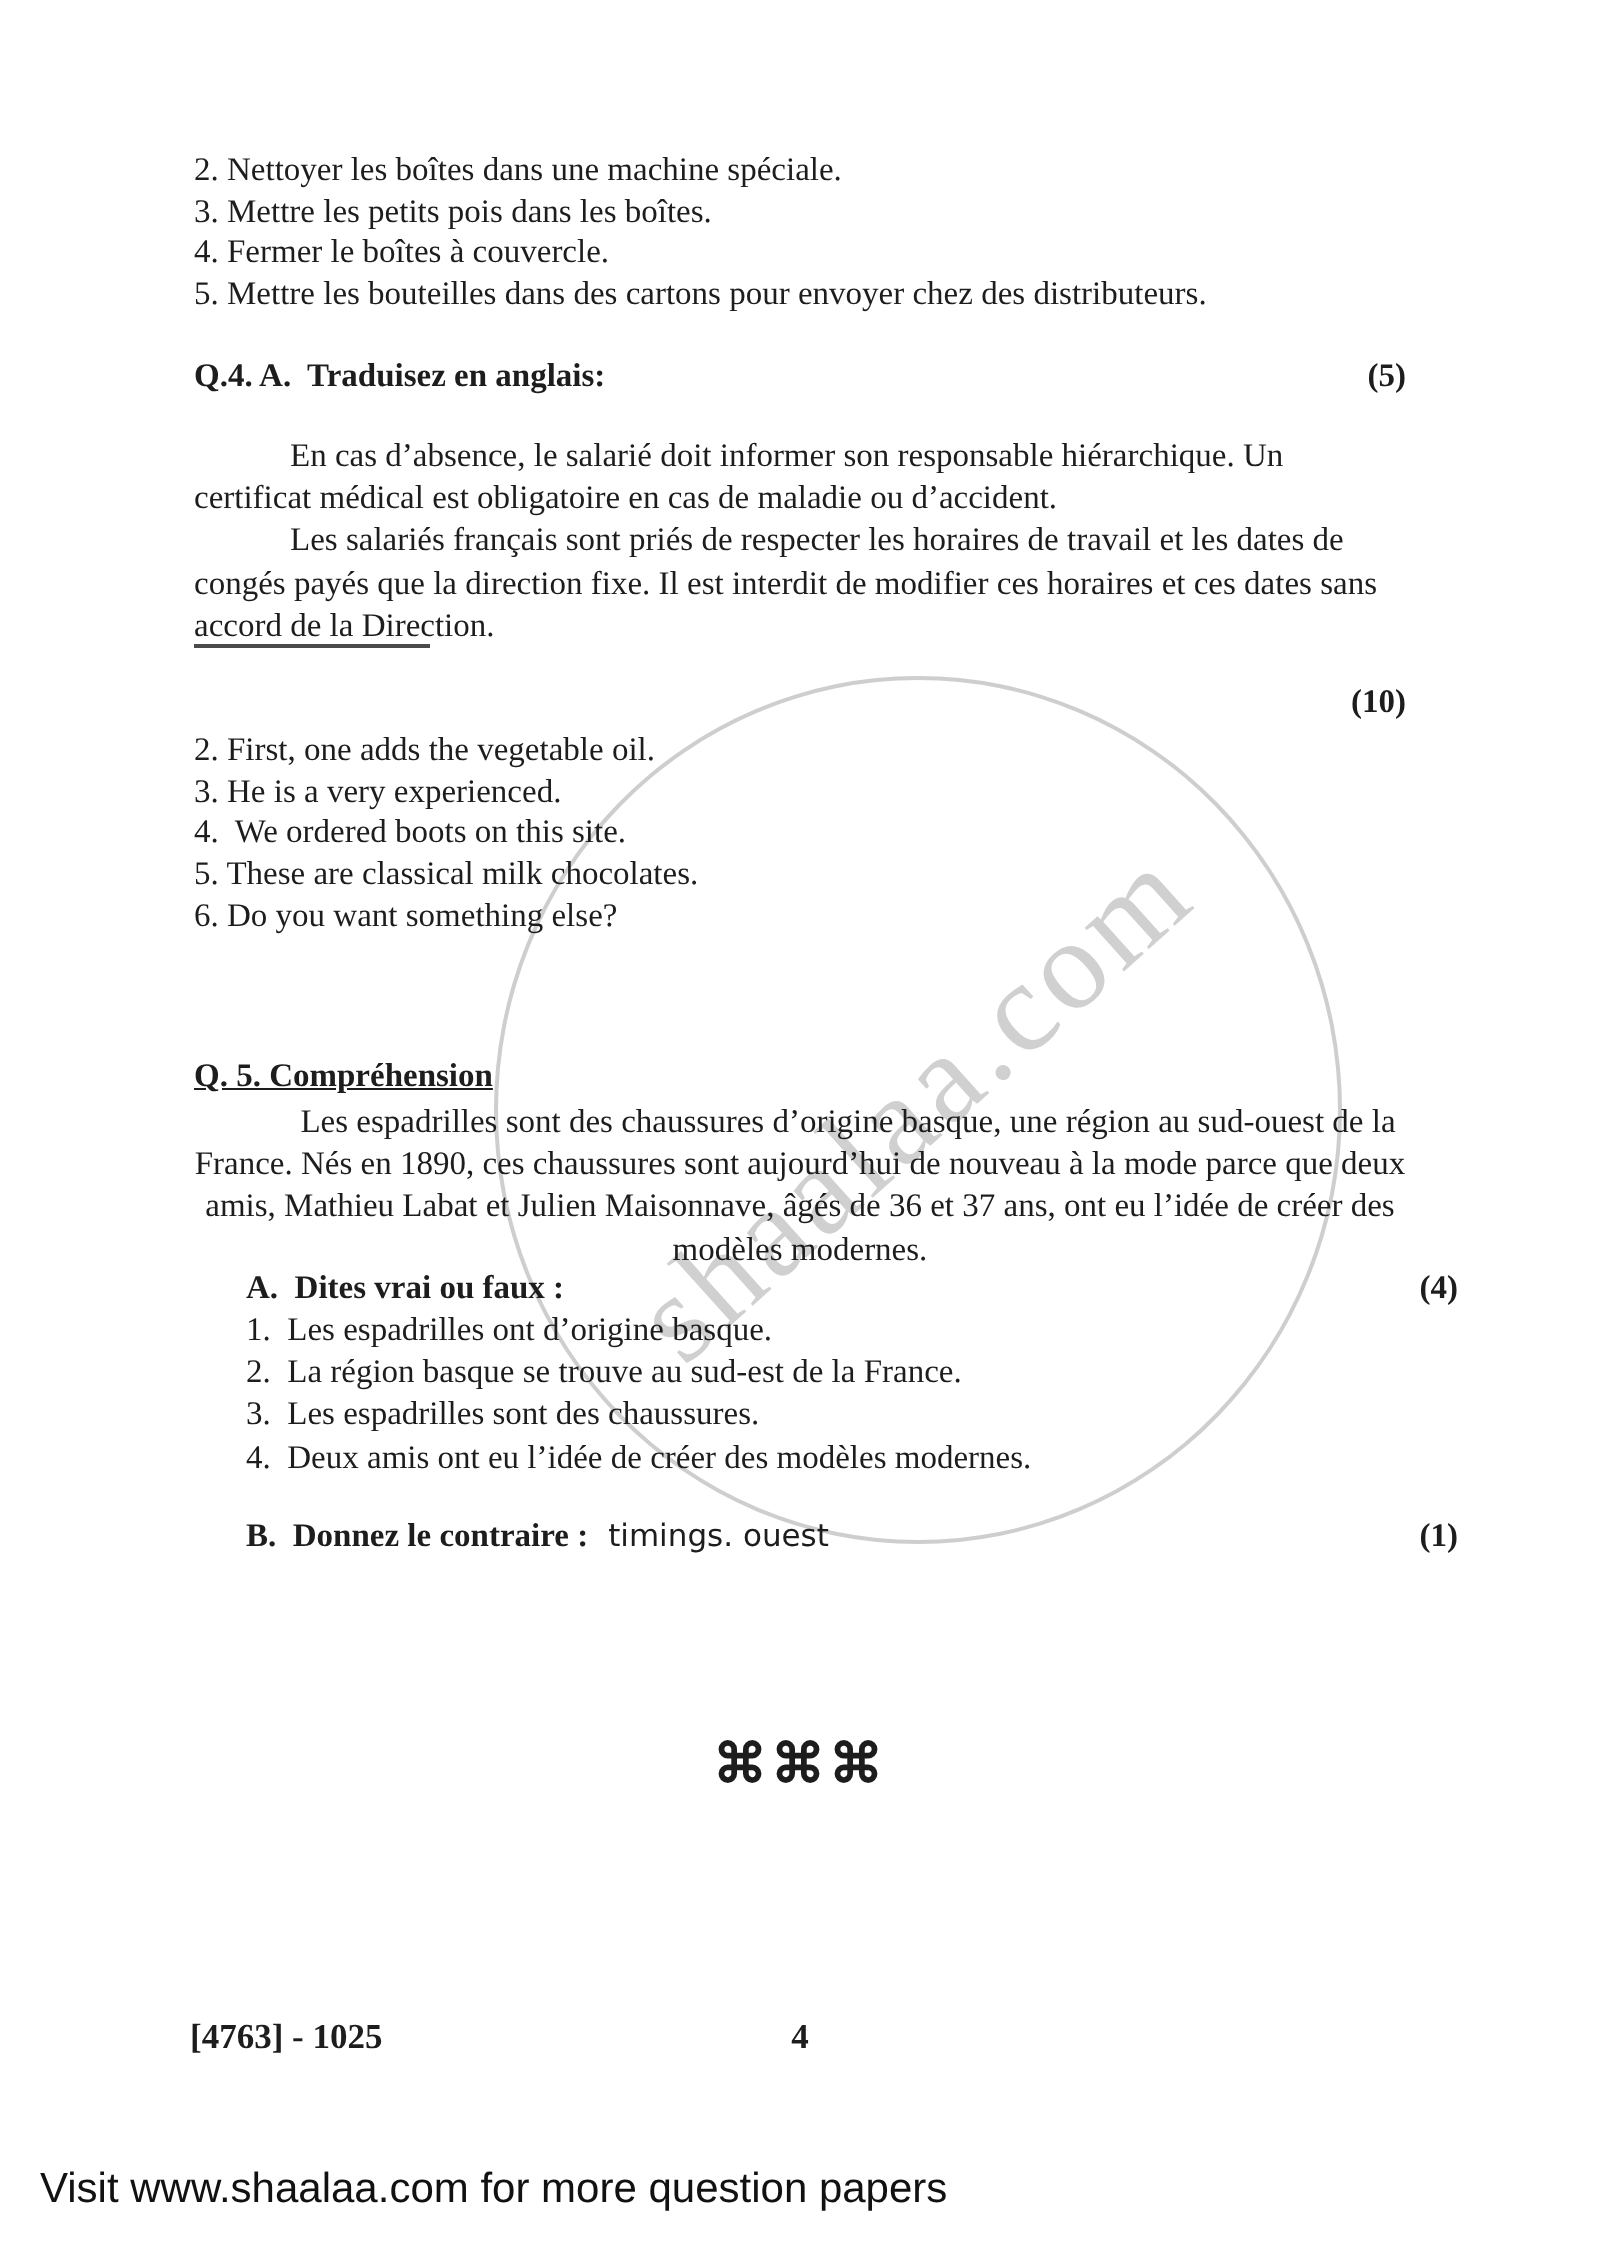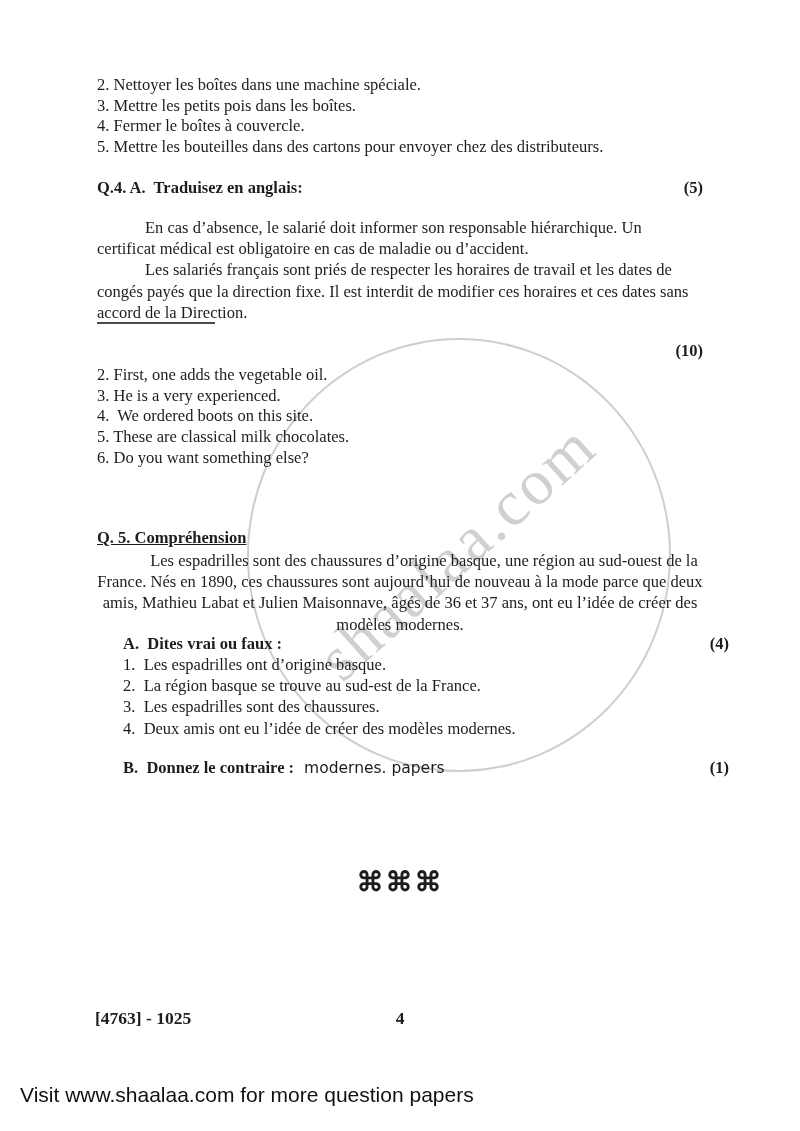--- a/index.html
+++ b/index.html
@@ -125,21 +125,21 @@
 
     <div class="abs content-block indent-sub" style="top:654px; line-height:21.2px;">
       <div class="list-item">1.  Les espadrilles ont d’origine basque.</div>
       <div class="list-item">2.  La région basque se trouve au sud-est de la France.</div>
       <div class="list-item">3.  Les espadrilles sont des chaussures.</div>
       <div class="list-item">4.  Deux amis ont eu l’idée de créer des modèles modernes.</div>
     </div>
 
     <div class="abs content-block row indent-sub q5-marks-inset" style="top:758px;">
       <span class="bold pre">B.  Donnez le contraire :</span>
-      <span class="answer-font">modernes. papers</span>
+      <span class="answer-font">timings. ouest</span>
       <span class="marks">(1)</span>
     </div>
 
     <div class="abs end-symbols">⌘⌘⌘</div>
 
     <div class="abs footer-code">[4763] - 1025</div>
     <div class="abs footer-page">4</div>
 
     <div class="abs bottom-banner">Visit www.shaalaa.com for more question papers</div>
 

